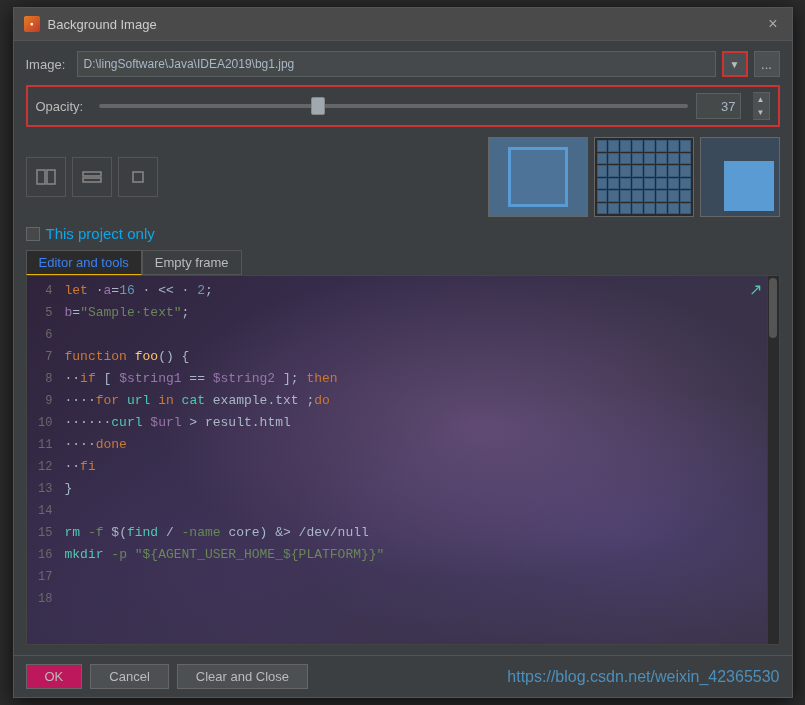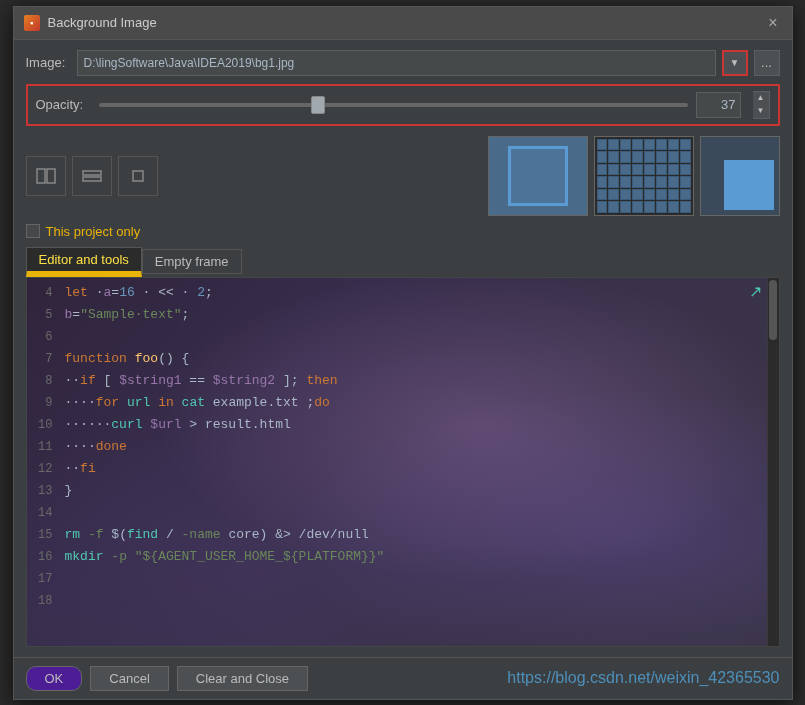--- a/index.html
+++ b/index.html
@@ -255,42 +255,42 @@
     .checkbox {
       width: 14px;
       height: 14px;
       background: #45494a;
       border: 1px solid #666;
       display: flex;
       align-items: center;
       justify-content: center;
     }
     .checkbox-label {
-      color: #eab308;
-      font-size: 13px;
+      color: #0ea5e9;
+      font-size: 15px;
     }
 
     .tabs-row {
       display: flex;
       align-items: center;
       margin-bottom: 0;
       gap: 0;
     }
     .tab-btn {
       padding: 4px 12px;
       font-size: 13px;
       cursor: pointer;
       border: 1px solid #555;
       background: #3c3f41;
       color: #bbb;
     }
     .tab-btn.active {
       background: #2b2b2b;
-      color: #fde047;
-      border-bottom: 6px solid #eab308;
+      color: #3b82f6;
+      border-bottom: 1px solid #eab308;
       z-index: 1;
     }
 
     .code-editor-container {
       background: #1e1e1e;
       position: relative;
       overflow: hidden;
       height: 370px;
       border: 1px solid #444;
     }
@@ -390,21 +390,21 @@
       border-top: 1px solid #555;
     }
     .footer-btn {
       padding: 4px 18px;
       font-size: 13px;
       cursor: pointer;
       border: 1px solid #666;
       background: #4c5052;
       color: #bbb;
     }
-    .footer-btn.ok { background: #4c1d95; border-radius: 10px; }
+    .footer-btn.ok { background: #be185d; }
 
     .footer-link {
       margin-left: auto;
       color: #4d8fbb;
       font-size: 16px;
       text-decoration: none;
       cursor: pointer;
       margin-right: 0;
     }
 

